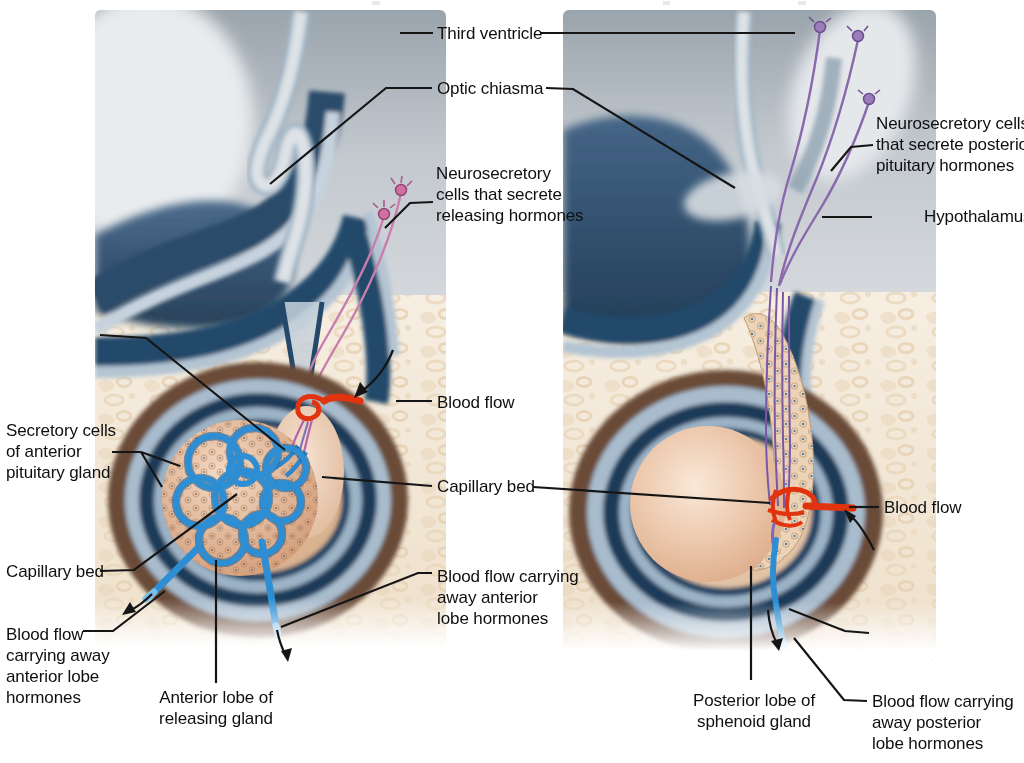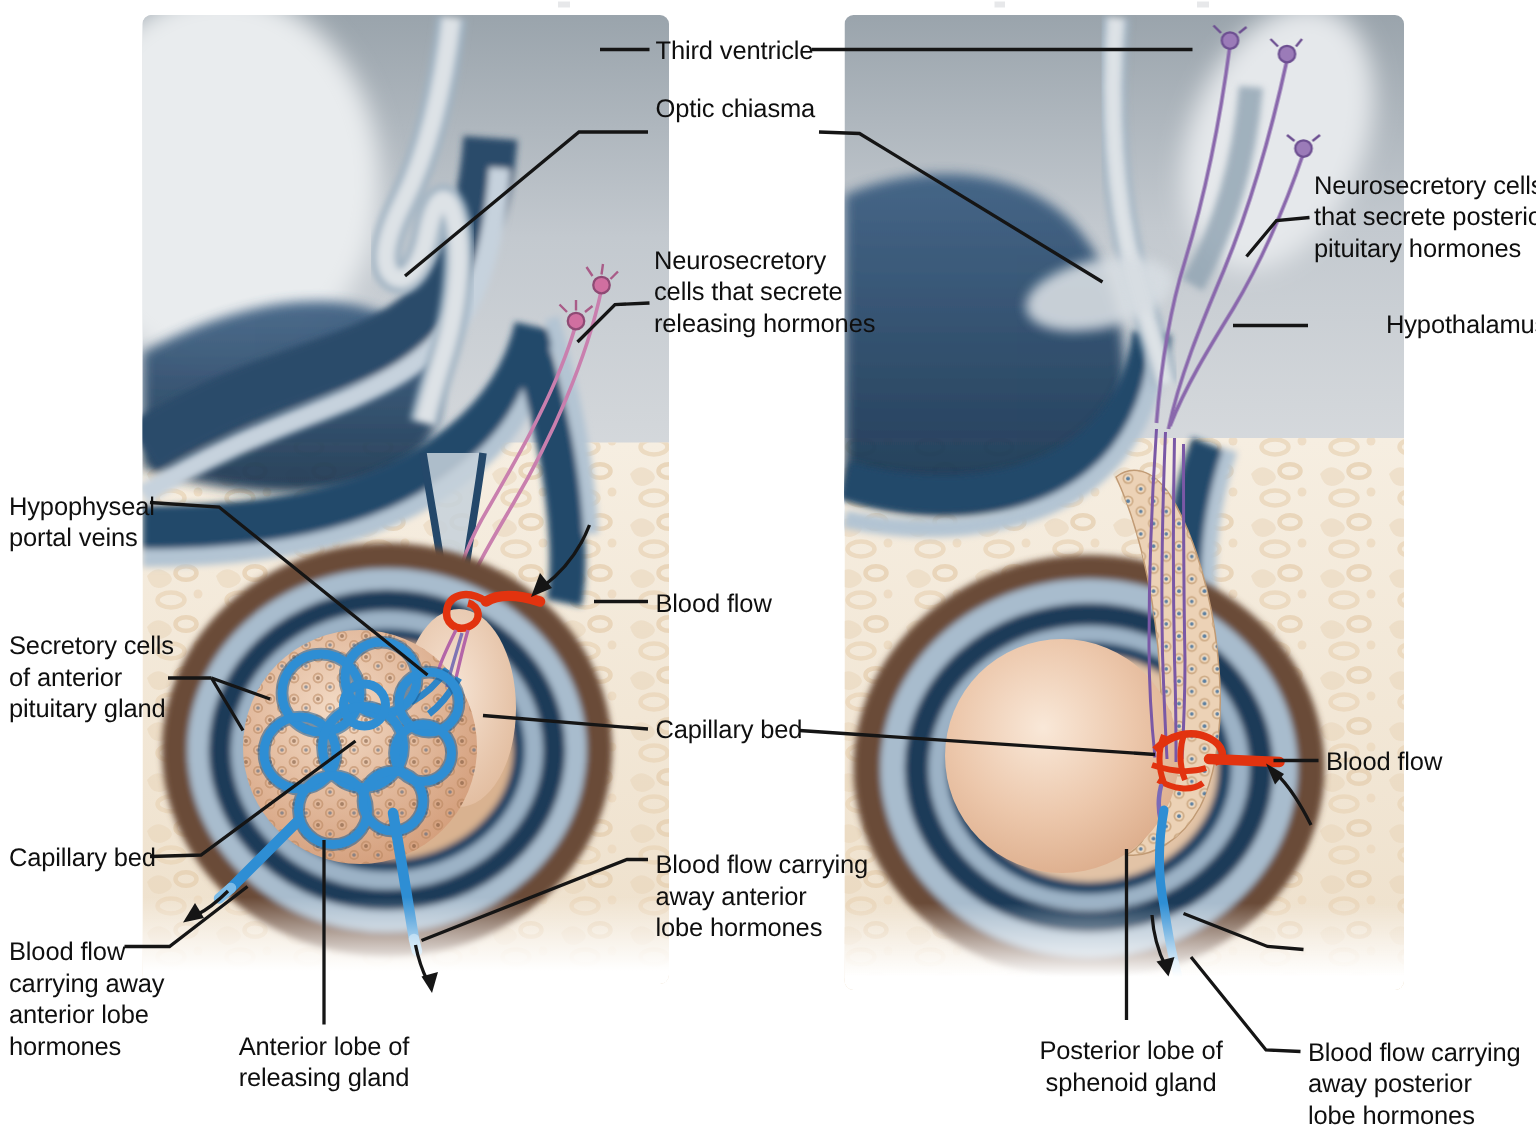--- a/index.html
+++ b/index.html
@@ -281,30 +281,28 @@
     <path d="M432,486 L322,477 M533,487 L770,503"></path>
     <path d="M432,573 L418,573 L281,627"></path>
     <path d="M879,507 L849,507"></path>
     <path d="M869,633 L845,631 L789,609"></path>
     <path d="M751,566 L751,680"></path>
     <path d="M867,701 L844,700 L794,638"></path>
   </g>
 </svg>
 
 <div class="label" style="left:437px;top:23px;">Third ventricle</div>
-<div class="label" style="left:437px;top:62px;text-align:right;">Optic chiasma</div>
+<div class="label" style="left:437px;top:78px;text-align:right;">Optic chiasma</div>
 <div class="label" style="left:436px;top:147px;margin-top:16px;">Neurosecretory
 cells that secrete
 releasing hormones</div>
 <div class="label" style="left:876px;top:113px;">Neurosecretory cells
 that secrete posterior
 pituitary hormones</div>
 <div class="label" style="left:924px;top:206px;">Hypothalamus</div>
-<div class="label" style="left:6px;top:327px;">Hypophyseal
-portal veins</div>
 <div class="label" style="left:6px;top:420px;">Secretory cells
 of anterior
 pituitary gland</div>
 <div class="label" style="left:6px;top:561px;">Capillary bed</div>
 <div class="label" style="left:6px;top:624px;">Blood flow
 carrying away
 anterior lobe
 hormones</div>
 <div class="label c" style="left:150px;top:687px;width:132px;">Anterior lobe of
 releasing gland</div>

